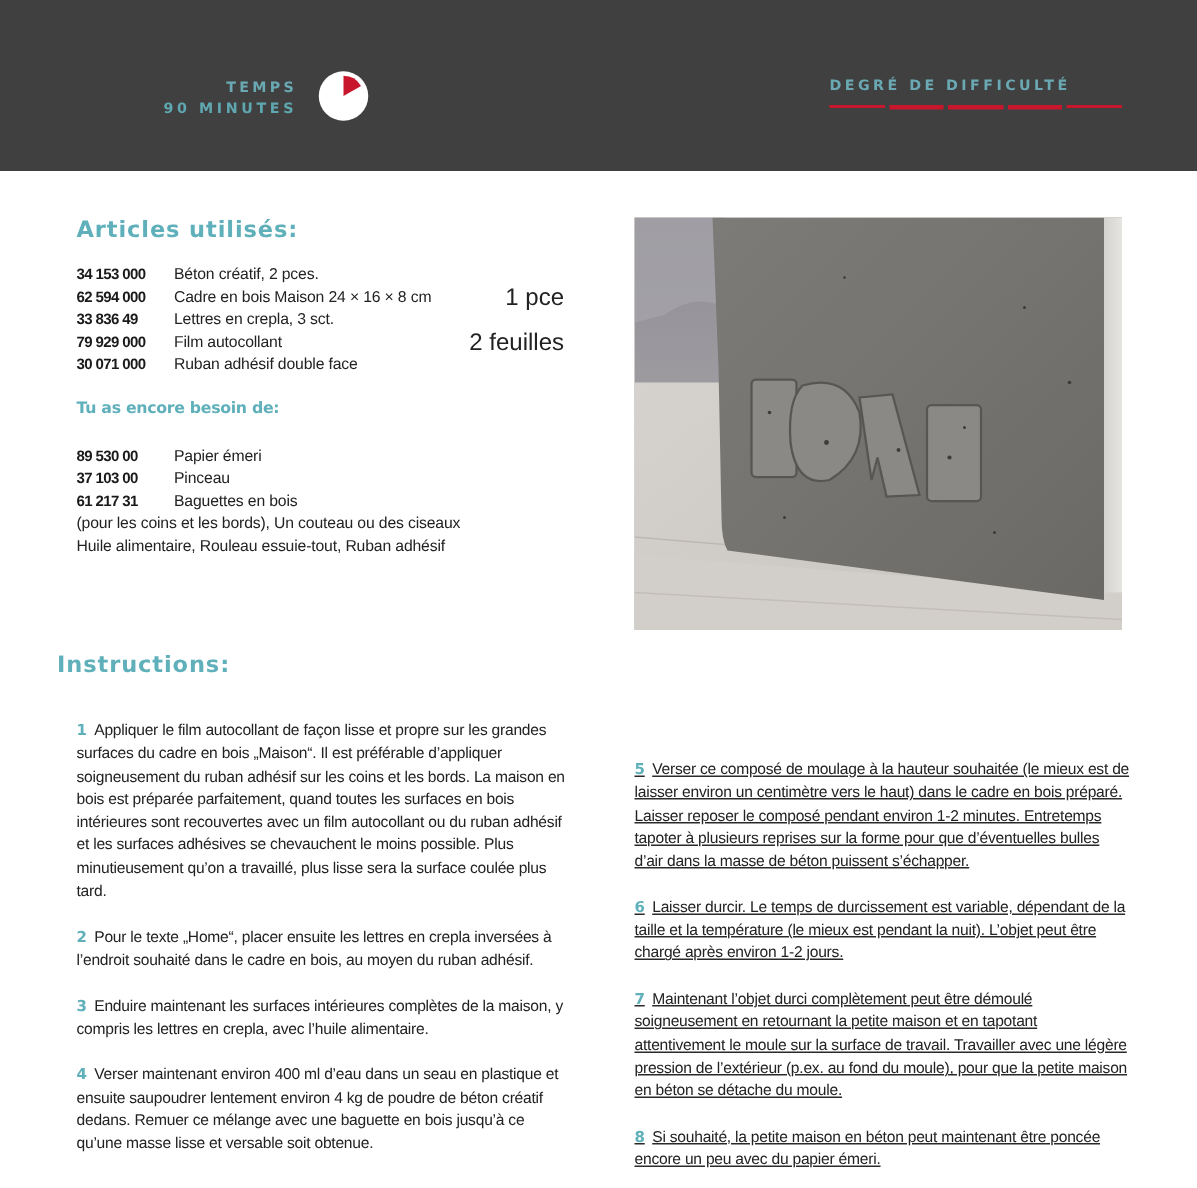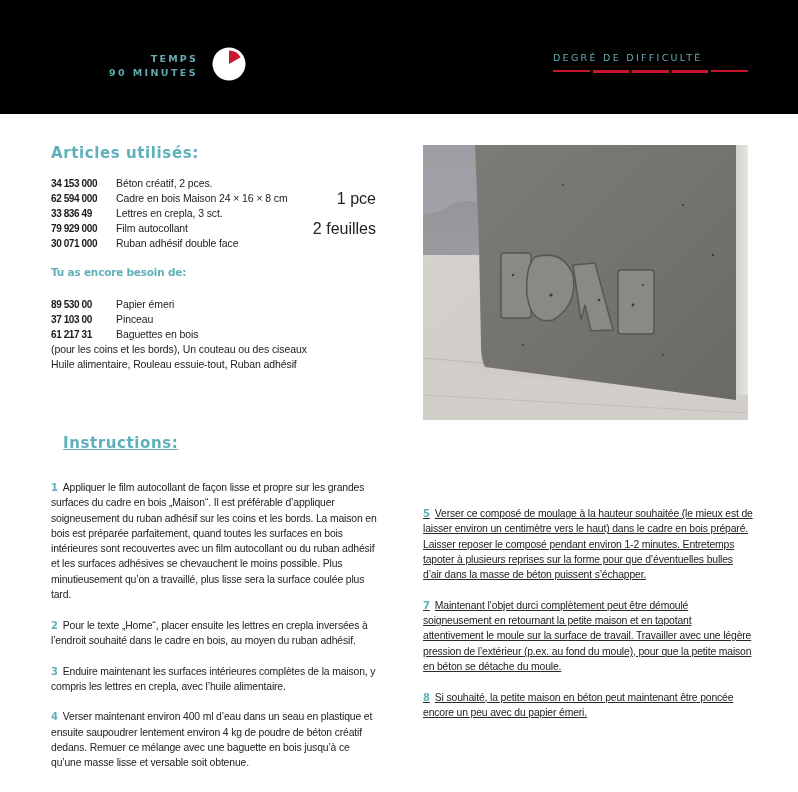--- a/index.html
+++ b/index.html
@@ -1,37 +1,37 @@
 <!DOCTYPE html>
 <html><head>
   <meta charset="utf-8">
   <style>
     * { box-sizing: border-box; margin: 0; padding: 0; }
     html, body { width: 798px; height: 792px; background: #ffffff; overflow: hidden; }
     body { font-family: "Liberation Sans", sans-serif; color: #2a2a2a; position: relative; }
 
     .header-band {
       position: absolute; left: 0; top: 0; width: 798px; height: 114px;
-      background: #000000;
+      background: #404040;
     }
     .time-block {
       position: absolute; right: 600px; top: 52px; text-align: right;
       font-family: "DejaVu Sans", sans-serif; font-weight: bold;
       letter-spacing: 2.2px; line-height: 14px;
     }
     .time-label { color: #6aa9b3; font-size: 9.5px; font-weight: bold; }
     .time-value { color: #5fa7b1; font-size: 9.5px; font-weight: 900; letter-spacing: 2.4px; }
     .timer-icon {
       position: absolute; left: 212px; top: 47px; width: 34px; height: 34px;
     }
     .difficulty-block {
       position: absolute; left: 553px; top: 52px; width: 195px;
     }
     .difficulty-label {
-      font-family: "DejaVu Sans", sans-serif; font-weight: normal;
+      font-family: "DejaVu Sans", sans-serif; font-weight: bold;
       font-size: 9.5px; letter-spacing: 2.3px; color: #6aa9b3; line-height: 12px;
     }
     .difficulty-bars { display: flex; gap: 3px; margin-top: 5px; align-items: center; height: 4px; }
     .difficulty-bar { flex: 1; background: #c8172c; height: 2px; }
     .difficulty-bar.filled { height: 3px; }
 
     .section-title {
       position: absolute; font-family: "DejaVu Sans", sans-serif; font-weight: 900;
       color: #5fb0ba; font-size: 15px; letter-spacing: 0.6px;
     }
@@ -183,24 +183,25 @@
       <circle cx="220" cy="140" r="1"></circle>
         <circle cx="100" cy="200" r="1"></circle>
       <circle cx="260" cy="60" r="1"></circle>
         <circle cx="290" cy="110" r="1.2"></circle>
       <circle cx="140" cy="40" r="0.9"></circle>
         <circle cx="240" cy="210" r="1"></circle>
     </g>
   </svg>
 </div>
 
-<div class="section-title" style="left:63px; top:434px;text-decoration:underline;">Instructions:</div>
+<div class="section-title" style="left:38px; top:434px;">Instructions:</div>
 <div class="instructions-col" style="left:51px; top:465px;" id="steps-left">
     <div class="step"><span class="step-num">1</span><span>Appliquer le film autocollant de façon lisse et propre sur les grandes surfaces du cadre en bois „Maison“. Il est préférable d’appliquer soigneusement du ruban adhésif sur les coins et les bords. La maison en bois est préparée parfaitement, quand toutes les surfaces en bois intérieures sont recouvertes avec un film autocollant ou du ruban adhésif et les surfaces adhésives se chevauchent le moins possible. Plus minutieusement qu’on a travaillé, plus lisse sera la surface coulée plus tard.</span></div>
     <div class="step"><span class="step-num">2</span><span>Pour le texte „Home“, placer ensuite les lettres en crepla inversées à l’endroit souhaité dans le cadre en bois, au moyen du ruban adhésif.</span></div>
     <div class="step"><span class="step-num">3</span><span>Enduire maintenant les surfaces intérieures complètes de la maison, y compris les lettres en crepla, avec l’huile alimentaire.</span></div>
     <div class="step"><span class="step-num">4</span><span>Verser maintenant environ 400 ml d’eau dans un seau en plastique et ensuite saupoudrer lentement environ 4 kg de poudre de béton créatif dedans. Remuer ce mélange avec une baguette en bois jusqu’à ce qu’une masse lisse et versable soit obtenue.</span></div>
   </div>
 <div class="instructions-col" style="left:423px; top:491px; width:330px;text-decoration:underline;" id="steps-right">
     <div class="step"><span class="step-num">5</span><span>Verser ce composé de moulage à la hauteur souhaitée (le mieux est de laisser environ un centimètre vers le haut) dans le cadre en bois préparé. Laisser reposer le composé pendant environ 1-2 minutes. Entretemps tapoter à plusieurs reprises sur la forme pour que d’éventuelles bulles d’air dans la masse de béton puissent s’échapper.</span></div>
+    <div class="step"><span class="step-num">6</span><span>Laisser durcir. Le temps de durcissement est variable, dépendant de la taille et la température (le mieux est pendant la nuit). L’objet peut être chargé après environ 1-2 jours.</span></div>
     <div class="step"><span class="step-num">7</span><span>Maintenant l’objet durci complètement peut être démoulé soigneusement en retournant la petite maison et en tapotant attentivement le moule sur la surface de travail. Travailler avec une légère pression de l’extérieur (p.ex. au fond du moule), pour que la petite maison en béton se détache du moule.</span></div>
     <div class="step"><span class="step-num">8</span><span>Si souhaité, la petite maison en béton peut maintenant être poncée encore un peu avec du papier émeri.</span></div>
   </div>
 
 </body></html>

